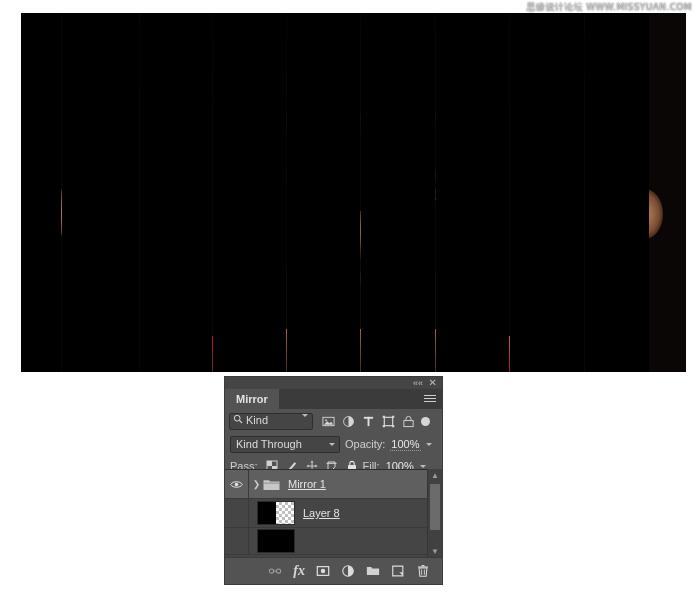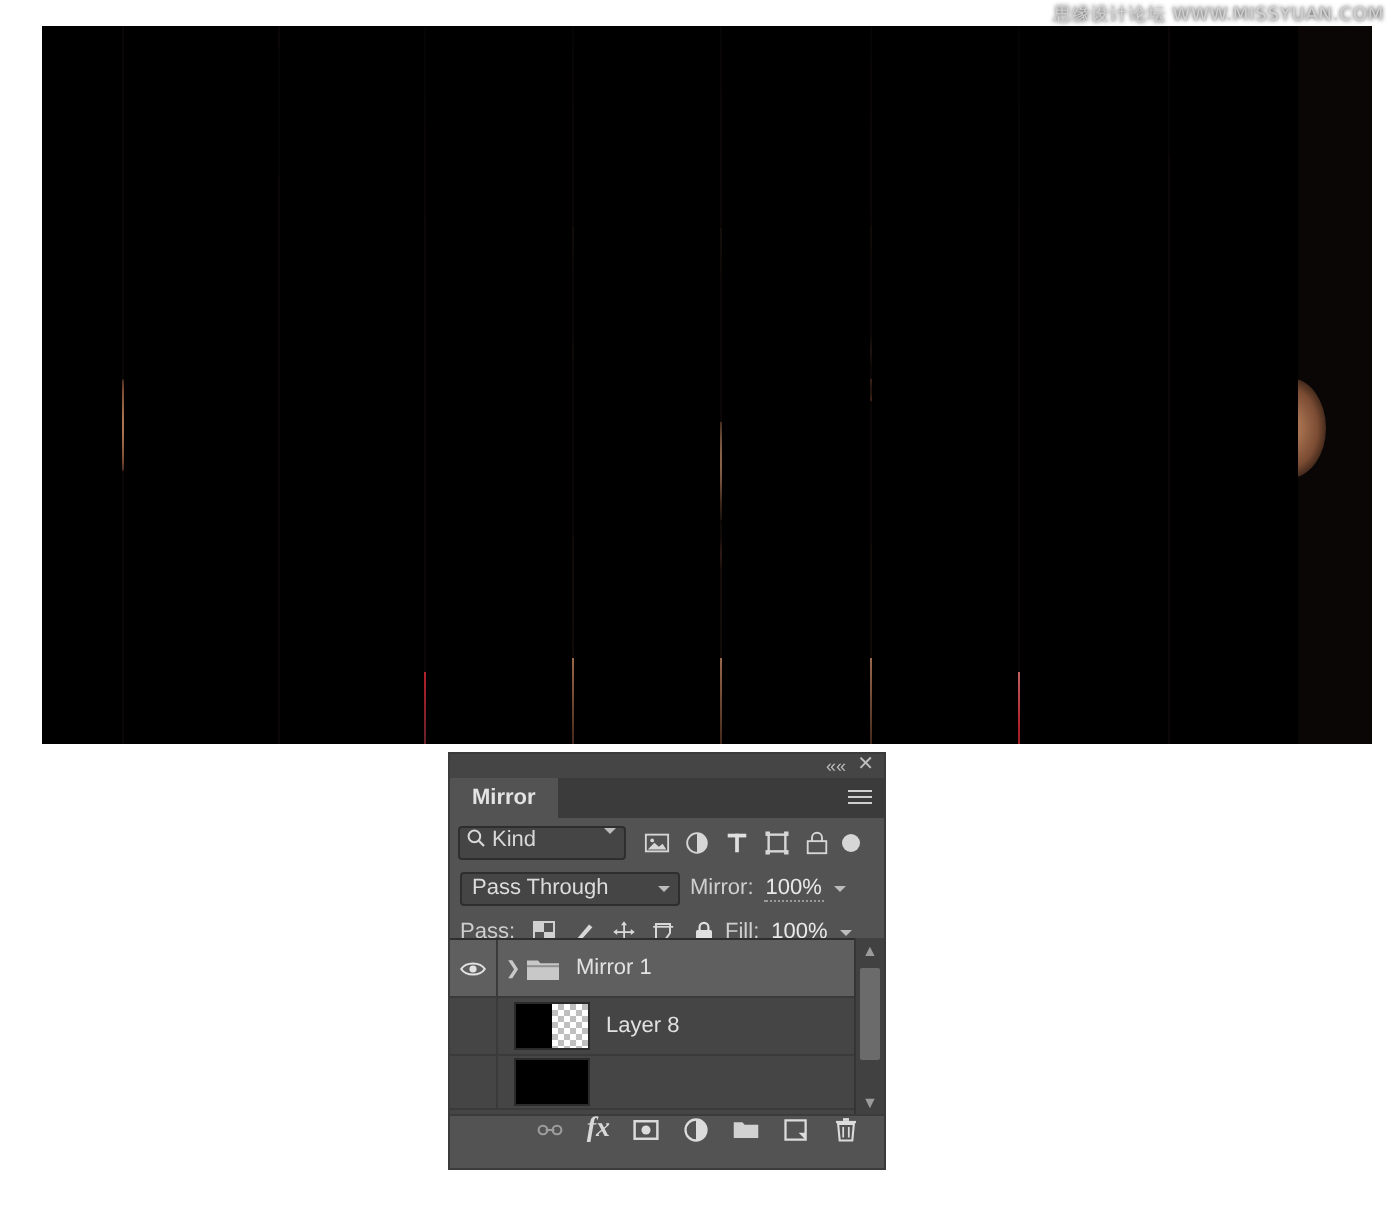--- a/index.html
+++ b/index.html
@@ -273,21 +273,21 @@
   }
   .disc-arrow {
     width: 11px;
     text-align: center;
     color: #c9c9c9;
     font-size: 9px;
     margin-left: 2px;
     cursor: pointer;
   }
   .folder-ico { width: 17px; height: 13px; margin-left: 1px; }
-  .layer-name { margin-left: 8px; font-size: 11px; color: #e2e2e2; }
+  .layer-name { margin-left: 8px; font-size: 11px; color: #e2e2e2; text-decoration: underline; }
   .thumb-wrap {
     width: 36px; height: 22px;
     margin-left: 8px;
     border: 1px solid #2b2b2b;
     display: flex;
     overflow: hidden;
     flex: none;
   }
   .thumb-black { width: 50%; background: #000000; }
   .thumb-checker {
@@ -337,21 +337,21 @@
     cursor: pointer;
   }
 
   .panel-footer {
     position: absolute;
     left: 0; right: 0; bottom: 0;
     height: 26px;
     background: #535353;
     border-top: 1px solid #3b3b3b;
     display: flex;
-    align-items: flex-start;
+    align-items: center;
     justify-content: flex-end;
     gap: 11px;
     padding-right: 12px;
   }
   .footer-ico { width: 14px; height: 14px; cursor: pointer; }
   .fx-text {
     font-family: "Liberation Serif", serif;
     font-style: italic;
     font-weight: bold;
     font-size: 14px;
@@ -454,24 +454,24 @@
       <svg class="fi" viewBox="0 0 14 14">
         <rect x="2" y="6" width="10" height="6.5" fill="none" stroke="#d6d6d6" stroke-width="1"></rect>
         <path d="M4.3 6 V4.2 A2.7 2.7 0 0 1 9.7 4.2 V6" fill="none" stroke="#d6d6d6" stroke-width="1"></path>
       </svg>
     </div>
     <div class="toggle-dot"></div>
   </div>
 
   <div class="blend-row">
     <div class="blend-select">
-      <span>Pass Through</span>
+      <span>Kind Through</span>
       <span class="caret"></span>
     </div>
-    <span class="field-label">Mirror:</span>
+    <span class="field-label">Opacity:</span>
     <span class="num-field">100%</span>
     <span class="mini-caret"></span>
   </div>
 
   <div class="lock-row">
     <span class="field-label">Pass:</span>
     <div class="lock-icons">
       <svg class="li" viewBox="0 0 12 12">
         <rect x="1" y="1" width="10" height="10" fill="none" stroke="#d0d0d0" stroke-width="1"></rect>
         <rect x="1" y="1" width="5" height="5" fill="#d0d0d0"></rect>

